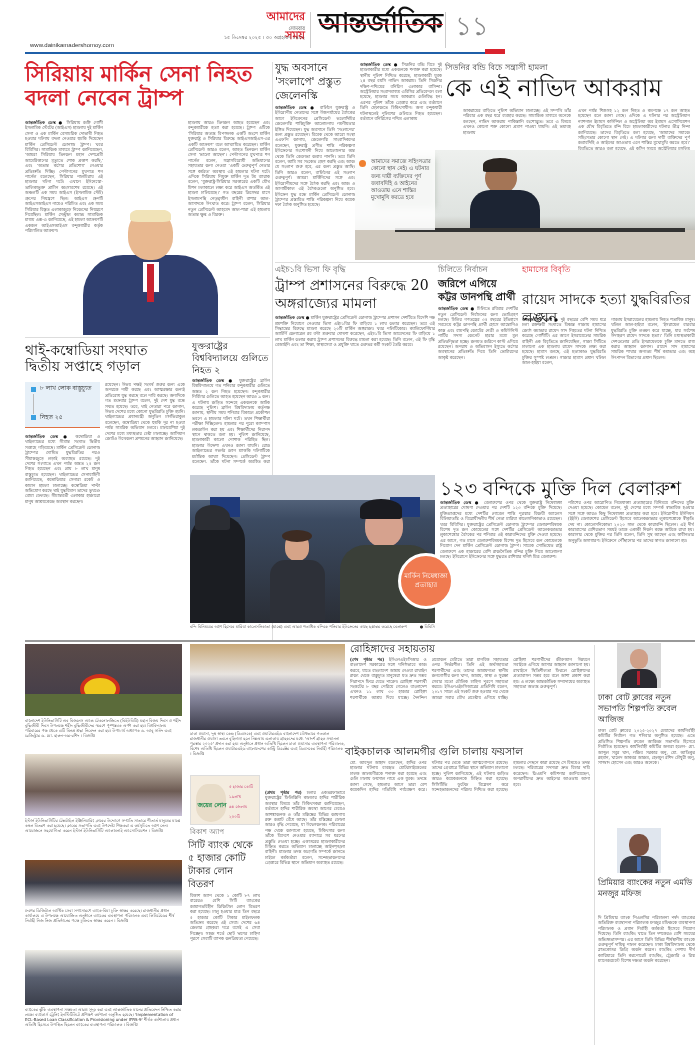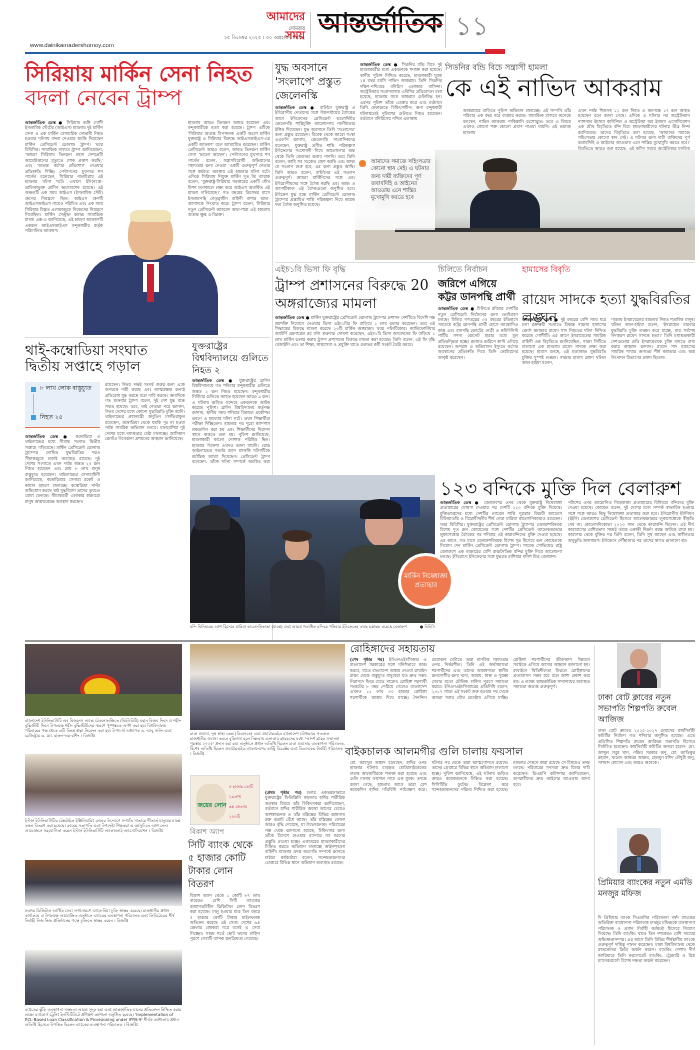--- a/index.html
+++ b/index.html
@@ -25,21 +25,21 @@
   <div class="abs" style="left:318px;top:2px;width:130px;font-size:27px;font-weight:bold;color:#111;font-family:'DejaVu Sans',sans-serif;letter-spacing:-1px">আন্তর্জাতিক</div>
   <div class="abs" style="left:320px;top:24px;width:123px;height:1px;background:#d9232e"></div>
   <div class="vline" style="left:445px;top:12px;height:36px;background:#ccc"></div>
   <div class="abs" style="left:455px;top:6px;font-size:26px;color:#888;font-family:Liberation Mono, monospace">১১</div>
   <div class="abs" style="left:25px;top:52px;width:460px;height:2px;background:#1f5fa8"></div>
   <div class="abs" style="left:485px;top:49px;width:20px;height:5px;background:#d9232e"></div>
 </div>
 
 <div class="abs" style="left:25px;top:60px;width:245px;height:275px">
   <div class="hl" style="font-size:21px;color:#d9232e;font-weight:bold;margin-top:2px">সিরিয়ায় মার্কিন সেনা নিহত</div>
-  <div class="hl" style="font-size:21px;color:#d9232e;font-weight:normal">বদলা নেবেন ট্রাম্প</div>
+  <div class="hl" style="font-size:21px;color:#d9232e;font-weight:bold">বদলা নেবেন ট্রাম্প</div>
   <div class="abs txt" style="left:0;top:60px;width:78px;height:212px">
     <span class="lead">আন্তর্জাতিক ডেস্ক ●</span>
     <span>সিরিয়ায় জঙ্গি গোষ্ঠী ইসলামিক স্টেটের (আইএস) হামলায় দুই মার্কিন সেনা ও এক মার্কিন বেসামরিক দোভাষী নিহত হওয়ার ঘটনায় বদলা নেওয়ার হুমকি দিয়েছেন মার্কিন প্রেসিডেন্ট ডোনাল্ড ট্রাম্প। খবর বিবিসির। সামাজিক মাধ্যমে ট্রাম্প জানিয়েছেন, 'আমরা সিরিয়ায় তিনজন মহান দেশপ্রেমী আমেরিকানের মৃত্যুতে শোক প্রকাশ করছি,' এবং 'অত্যন্ত কঠোর প্রতিশোধ' নেওয়ার প্রতিশ্রুতি দিচ্ছি। পেন্টাগনের মুখপাত্র শন পার্নেল বলেছেন, সিরিয়ার পালমিরায় এই হামলার ঘটনা ঘটে। এখানে ইউনেস্কো-তালিকাভুক্ত প্রাচীন ধ্বংসাবশেষ রয়েছে। এই অঞ্চলটি এক সময় আইএস (ইসলামিক স্টেট) গ্রুপের নিয়ন্ত্রণে ছিল। আইএস গ্রুপটি আইএসআইএস নামেও পরিচিত এবং এক সময় সিরিয়ার বিস্তৃত এলাকাজুড়ে নিজেদের নিয়ন্ত্রণে নিয়েছিল। মার্কিন সেন্ট্রাল কমান্ড সামাজিক মাধ্যম এক্স-এ জানিয়েছে, এই হামলা আক্রমণটি একজন আইএসআইএস বন্দুকধারীর কর্তৃক পরিচালিত আক্রমণ।</span>
   </div>
   <div class="photo" style="left:58px;top:150px;width:135px;height:125px">
     <div style="position:absolute;left:0;bottom:0;width:135px;height:80px;background:#2f3e6e;border-radius:40px 40px 0 0"></div>
     <div style="position:absolute;left:45px;top:0;width:45px;height:50px;border-radius:45%;background:#e8b890"></div>
     <div style="position:absolute;left:47px;top:-2px;width:41px;height:14px;border-radius:50% 50% 20% 20%;background:#f1e3b8"></div>
     <div style="position:absolute;left:60px;top:52px;width:16px;height:30px;background:#fff"></div>
     <div style="position:absolute;left:64px;top:54px;width:7px;height:38px;background:#c82330"></div>

